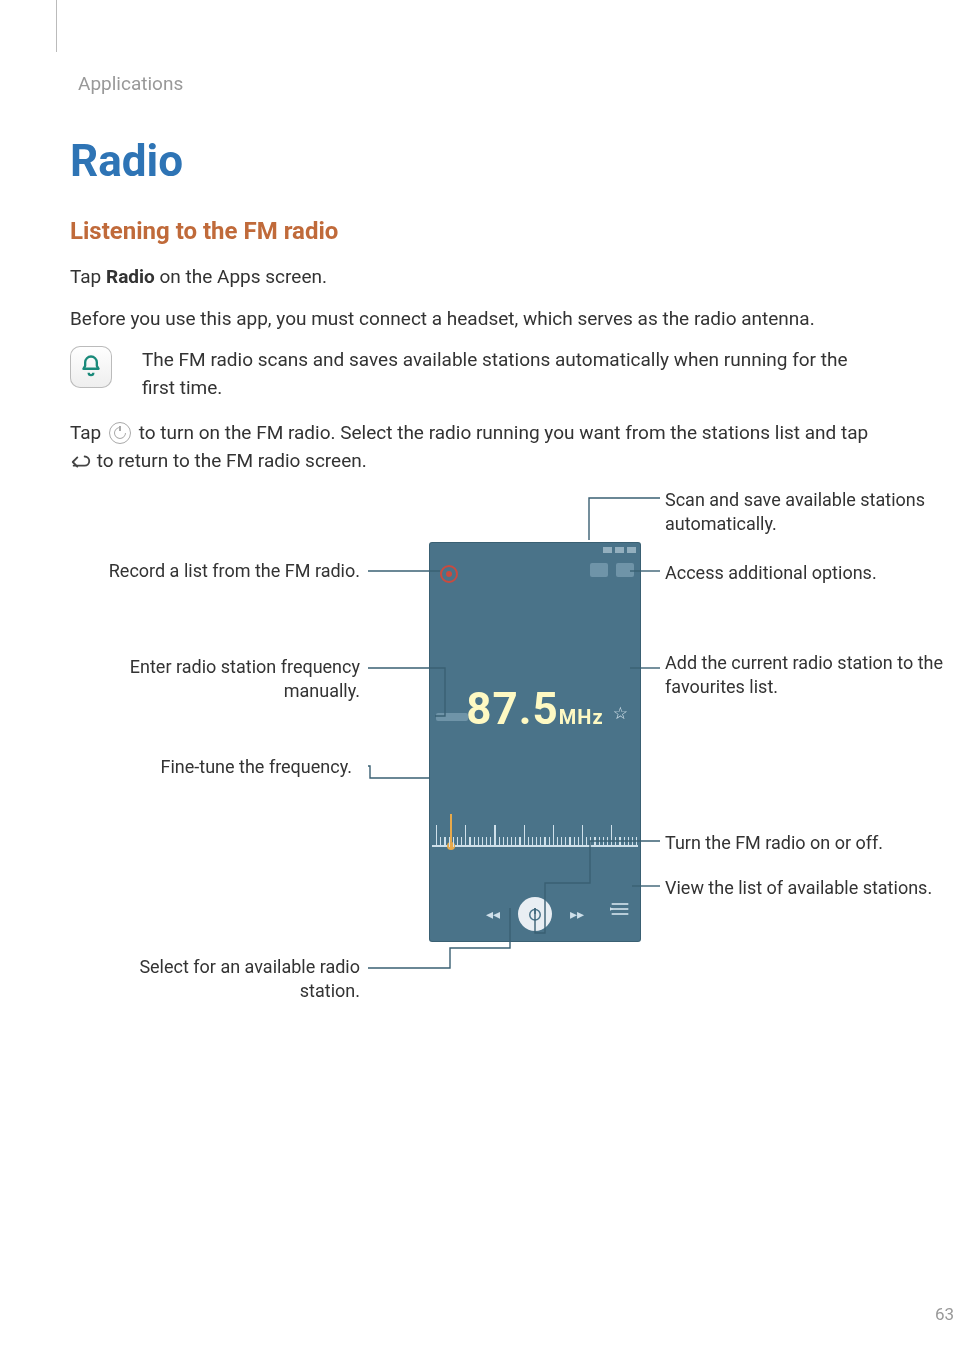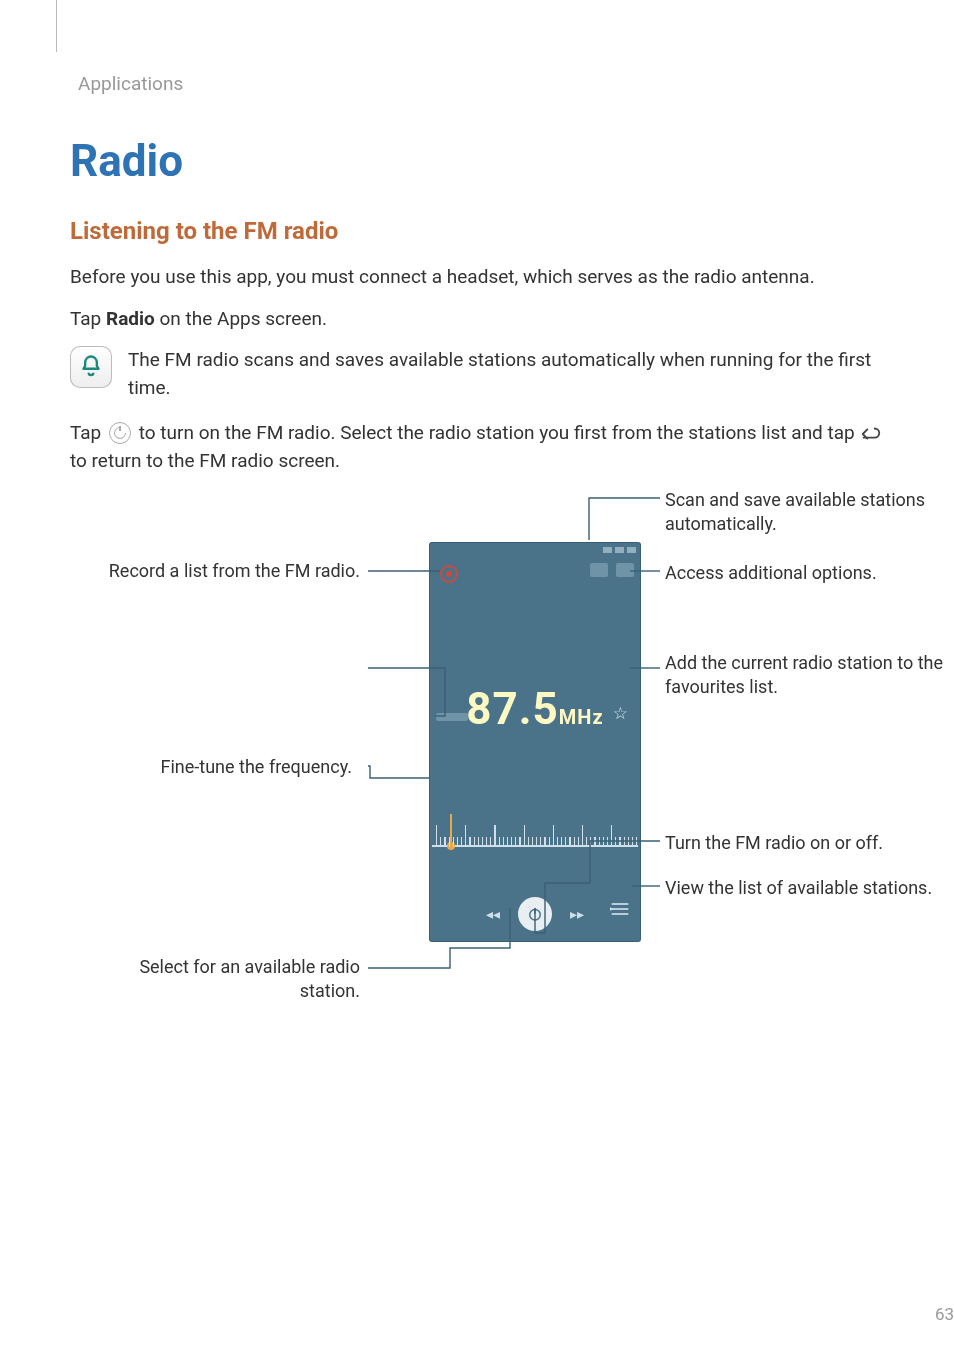--- a/index.html
+++ b/index.html
@@ -46,21 +46,21 @@
   p.body {
     font-size: 19px;
     line-height: 1.45;
     margin: 0 0 14px 0;
     color: #333;
   }
   .bold { font-weight: 700; }
   .note-row {
     display: flex;
     align-items: flex-start;
-    gap: 16px;
+    gap: 30px;
     margin: 10px 0 18px 0;
   }
   .note-icon {
     width: 42px;
     height: 42px;
     flex-shrink: 0;
     border-radius: 10px;
     background: linear-gradient(#fff,#eee);
     box-shadow: inset 0 0 0 1px #bbb;
     display:flex;
@@ -241,37 +241,37 @@
 </head>
 <body>
 
 <div class="page">
   <div class="left-rule"></div>
   <div class="breadcrumb">Applications</div>
 
   <h1 class="title">Radio</h1>
   <h2 class="subtitle">Listening to the FM radio</h2>
 
-  <p class="body">Before you use this app, you must connect a headset, which serves as the radio antenna.</p>
   <p class="body">
     <span>Tap </span><span class="bold">Radio</span><span> on the Apps screen.</span>
   </p>
+  <p class="body">Before you use this app, you must connect a headset, which serves as the radio antenna.</p>
 
   <div class="note-row">
     <div class="note-icon">
       <svg width="28" height="28" viewBox="0 0 24 24">
           <path d="M12 3a5 5 0 0 0-5 5v3l-1.5 2.5h13L17 11V8a5 5 0 0 0-5-5Z" fill="none" stroke="#1a8a7a" stroke-width="2" stroke-linejoin="round"></path>
           <path d="M10 17a2 2 0 0 0 4 0" fill="none" stroke="#1a8a7a" stroke-width="2"></path>
         </svg>
     </div>
     <p class="body" style="margin:0; flex:1">The FM radio scans and saves available stations automatically when running for the first time.</p>
   </div>
 
   <p class="body">
-    <span>Tap </span><span class="inline-icon power-circle"></span><span> to turn on the FM radio. Select the radio station you first from the stations list and tap </span><span class="inline-icon back-arrow">
+    <span>Tap </span><span class="inline-icon power-circle"></span><span> to turn on the FM radio. Select the radio running you want from the stations list and tap </span><span class="inline-icon back-arrow">
         <svg viewBox="0 0 24 18">
           <path d="M4 9h12a5 5 0 0 0 0-10" fill="none" stroke="#444" stroke-width="2" stroke-linecap="round" transform="translate(0 4)"></path>
           <path d="M8 4 3 9l5 5" fill="none" stroke="#444" stroke-width="2" stroke-linecap="round" stroke-linejoin="round"></path>
         </svg>
       </span><span> to return to the FM radio screen.</span>
   </p>
 
   <div class="diagram">
 
     <div class="phone">
@@ -360,20 +360,21 @@
         <svg viewBox="0 0 24 18">
             <line x1="2" y1="3" x2="22" y2="3" stroke="#cfe0ea" stroke-width="2"></line>
             <line x1="2" y1="9" x2="22" y2="9" stroke="#cfe0ea" stroke-width="2"></line>
             <line x1="2" y1="15" x2="22" y2="15" stroke="#cfe0ea" stroke-width="2"></line>
             <polygon points="0,7 0,11 4,9" fill="#cfe0ea"></polygon>
           </svg>
       </div>
     </div>
 
     <div class="callout left" style="left:20px; top:71px">Record a list from the FM radio.</div>
+    <div class="callout left" style="left:20px; top:167px">Enter radio station frequency manually.</div>
     <div class="callout left" style="left:12px; top:267px">Fine-tune the frequency.</div>
     <div class="callout left" style="left:20px; top:467px">Select for an available radio station.</div>
 
     <div class="callout right" style="top:0px">Scan and save available stations automatically.</div>
     <div class="callout right" style="top:73px">Access additional options.</div>
     <div class="callout right" style="top:163px">Add the current radio station to the favourites list.</div>
     <div class="callout right" style="top:343px">Turn the FM radio on or off.</div>
     <div class="callout right" style="top:388px">View the list of available stations.</div>
 
     <svg class="wire" style="left:0; top:0" width="600" height="560">

